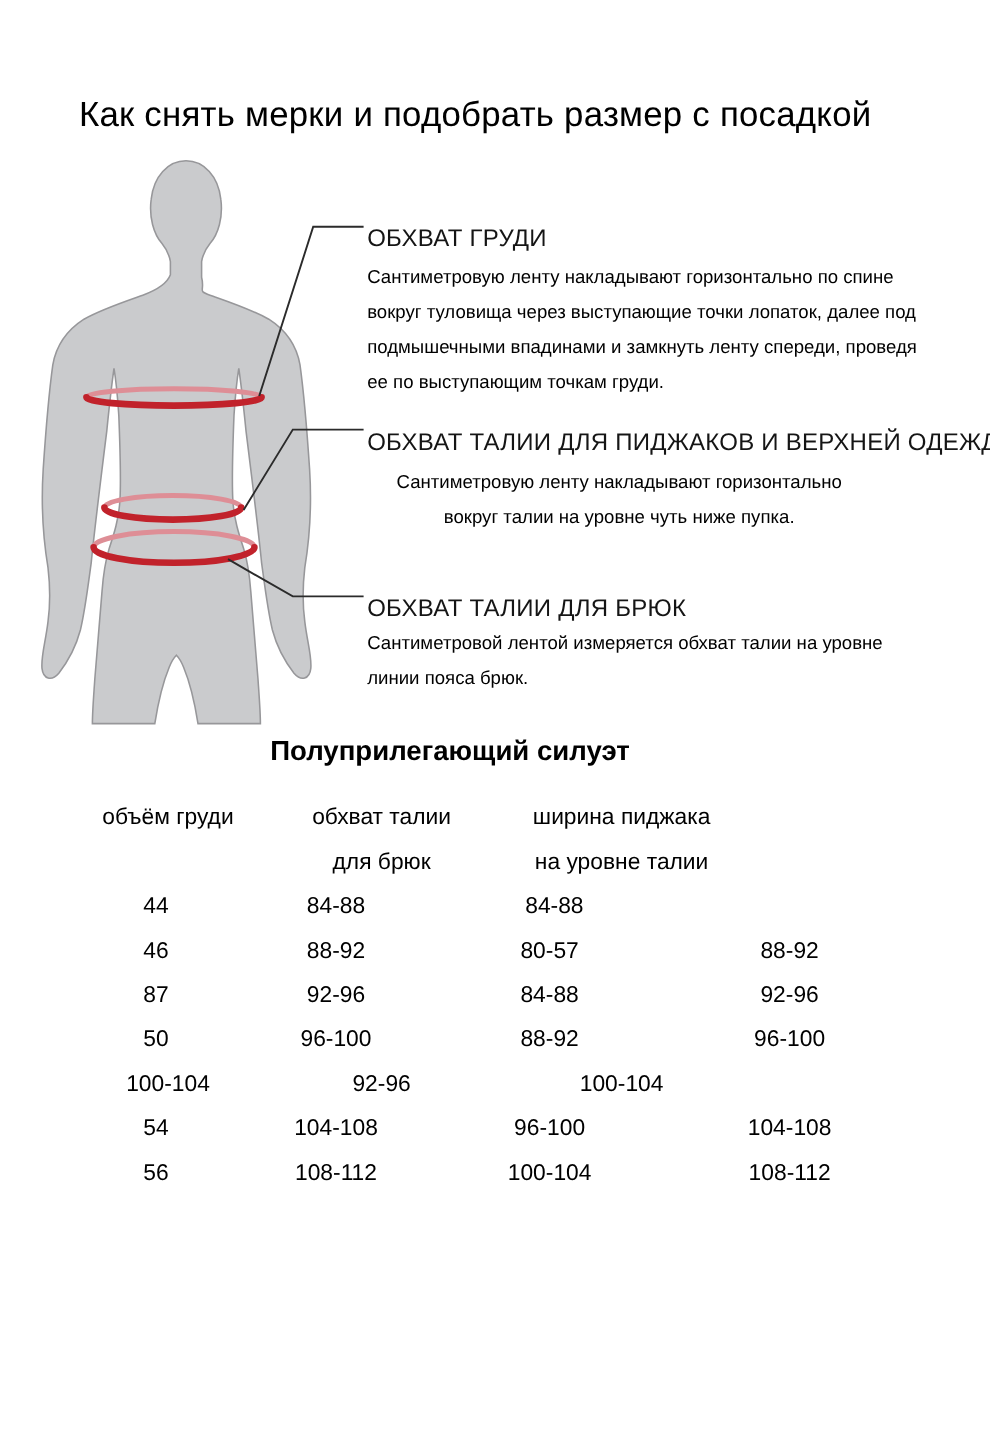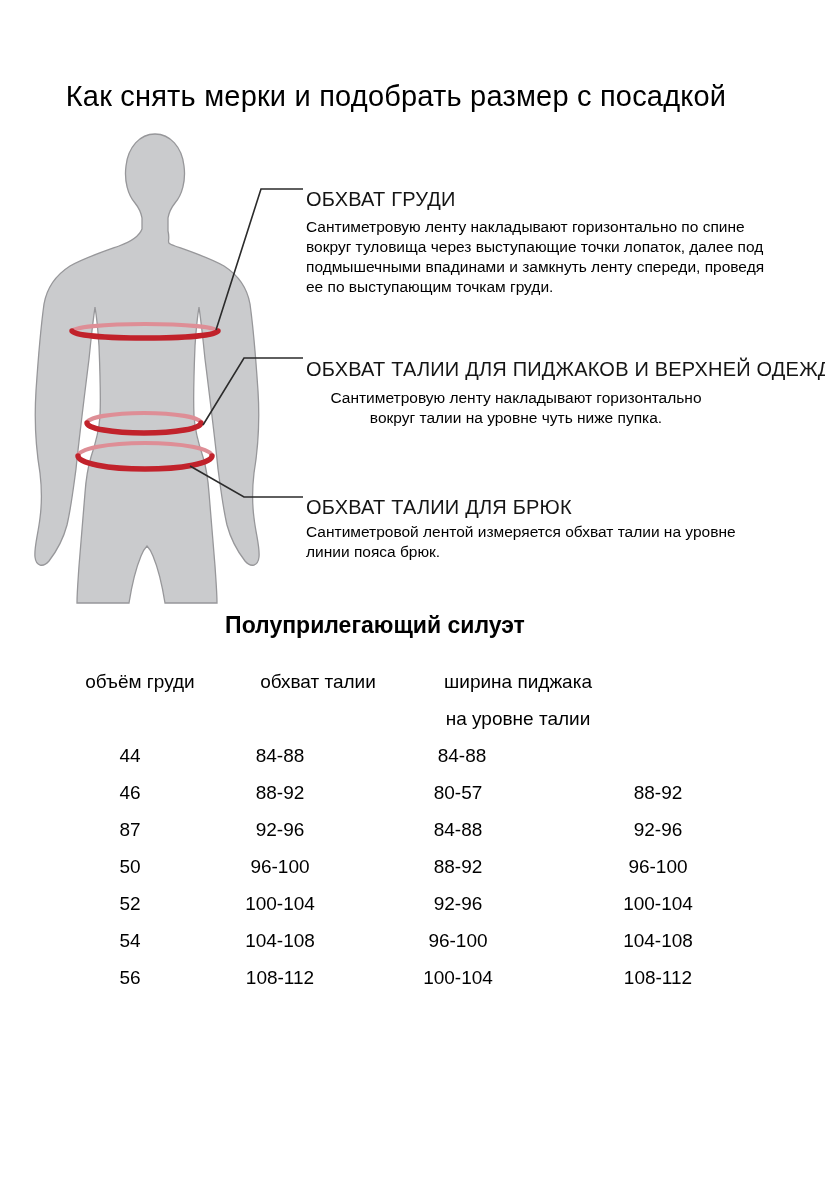--- a/index.html
+++ b/index.html
@@ -9,21 +9,21 @@
     overflow:hidden;
   }
   .page-title{
     position:absolute;left:0;top:80px;width:792px;
     text-align:center;font-size:29px;font-weight:400;color:#000;
     letter-spacing:0.2px;white-space:nowrap;
   }
   .figure-wrap{position:absolute;left:0;top:0;width:825px;height:620px;}
   .m-label{position:absolute;left:306px;margin-top:12px;}
   .m-head{font-size:20px;font-weight:400;color:#151515;letter-spacing:0.2px;white-space:nowrap;}
-  .m-desc{font-size:15.5px;line-height:20px;color:#000;}
+  .m-desc{font-size:15.5px;line-height:29px;color:#000;}
   #mh1{top:176px;} #md1{top:205px;width:472px;}
   #mh2{top:346px;} #md2{top:376px;width:420px;text-align:center;}
   #mh3{top:484px;} #md3{top:510px;width:468px;}
   .section-title{
     position:absolute;left:95px;top:612px;width:560px;text-align:center;
     font-size:23px;font-weight:700;color:#000;
   }
   .size-table{position:absolute;left:60px;top:663px;width:700px;}
   .thead,.trow{display:flex;}
   .tcell{text-align:center;font-size:19px;color:#000;}
@@ -118,20 +118,21 @@
 
 <div class="section-title">Полуприлегающий силуэт</div>
 
 <div class="size-table">
   <div class="thead">
       <div class="tcell c1">
         <div class="hline">объём груди</div>
       </div>
       <div class="tcell c2">
         <div class="hline">обхват талии</div>
+        <div class="hline">для брюк</div>
       </div>
       <div class="tcell c3">
         <div class="hline">ширина пиджака</div>
         <div class="hline">на уровне талии</div>
       </div>
     </div>
   <div class="tbody">
       <div class="trow">
         <div class="tcell c0">44</div>
         <div class="tcell c1">84-88</div>
@@ -149,21 +150,20 @@
         <div class="tcell c2">84-88</div>
         <div class="tcell c3">92-96</div>
       </div>
       <div class="trow">
         <div class="tcell c0">50</div>
         <div class="tcell c1">96-100</div>
         <div class="tcell c2">88-92</div>
         <div class="tcell c3">96-100</div>
       </div>
       <div class="trow">
-        <div class="tcell c0">52</div>
         <div class="tcell c1">100-104</div>
         <div class="tcell c2">92-96</div>
         <div class="tcell c3">100-104</div>
       </div>
       <div class="trow">
         <div class="tcell c0">54</div>
         <div class="tcell c1">104-108</div>
         <div class="tcell c2">96-100</div>
         <div class="tcell c3">104-108</div>
       </div>

